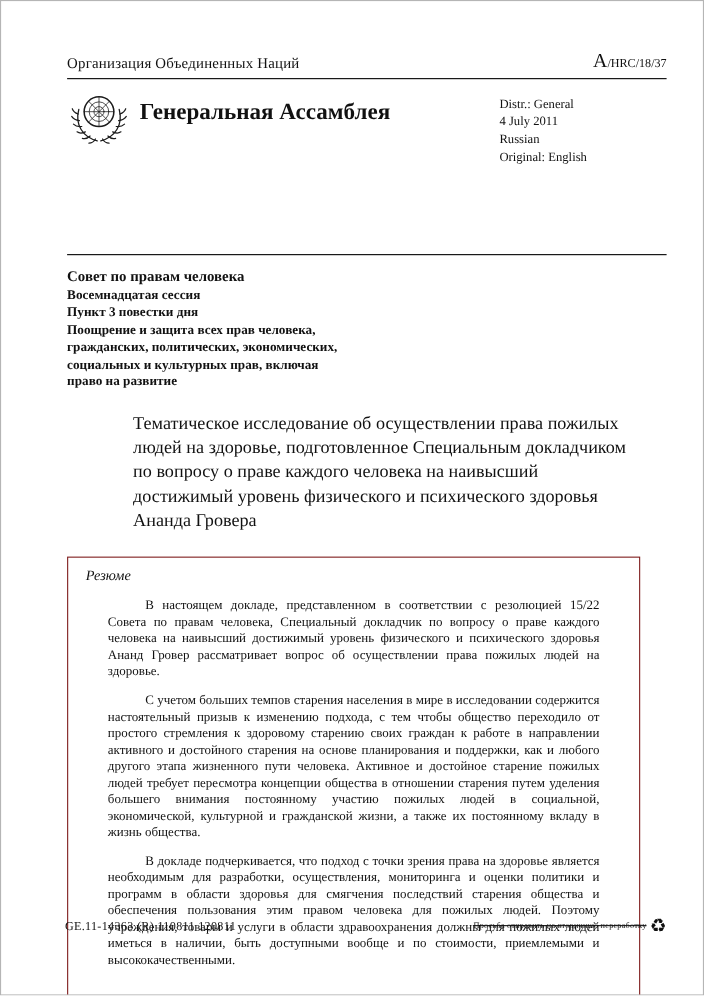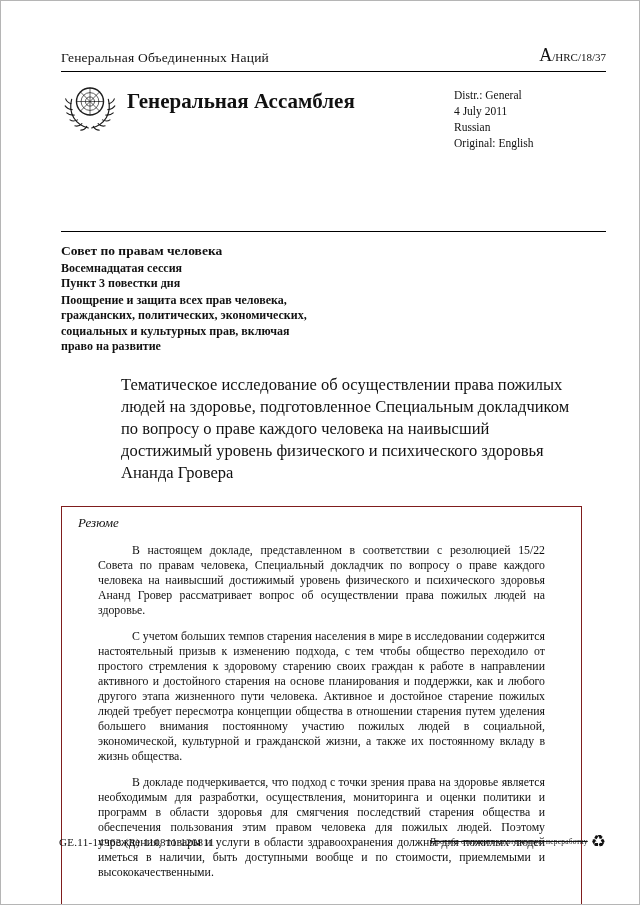--- a/index.html
+++ b/index.html
@@ -110,21 +110,21 @@
     text-decoration-thickness: 0.5px;
   }
   .recycle-icon { font-size: 17px; line-height: 1; }
 </style>
 </head>
 <body>
 
 <div class="page">
 
   <div class="top-row">
-    <span class="org-name">Генеральная Объединенных Наций</span>
+    <span class="org-name">Организация Объединенных Наций</span>
     <span class="doc-symbol"><span class="big-a">A</span><span>/HRC/18/37</span></span>
   </div>
   <hr class="rule">
 
   <div class="masthead">
     <svg class="emblem" viewBox="0 0 100 100">
       <g stroke="#1c1c1c" fill="none" stroke-linecap="round">
         <circle cx="50" cy="38" r="25" stroke-width="2.6"></circle>
         <circle cx="50" cy="38" r="16.5" stroke-width="1.3"></circle>
         <circle cx="50" cy="38" r="8.5" stroke-width="1.3"></circle>

